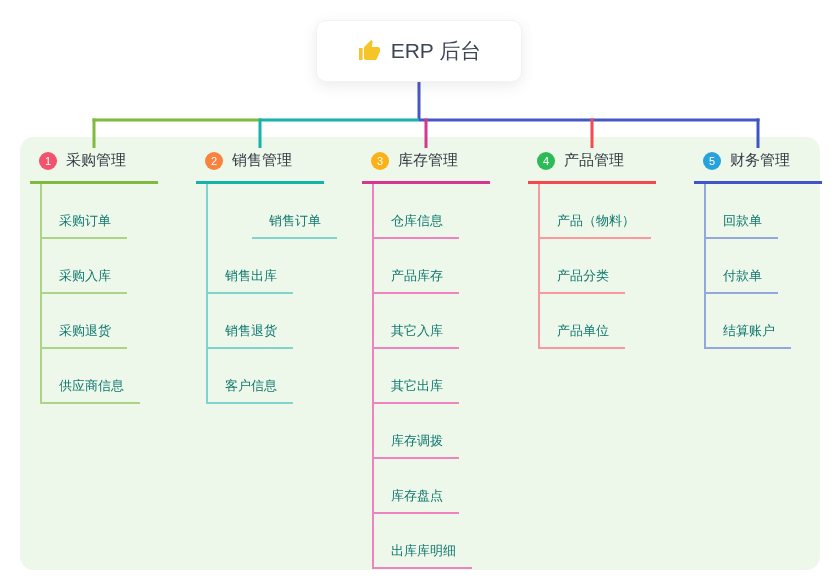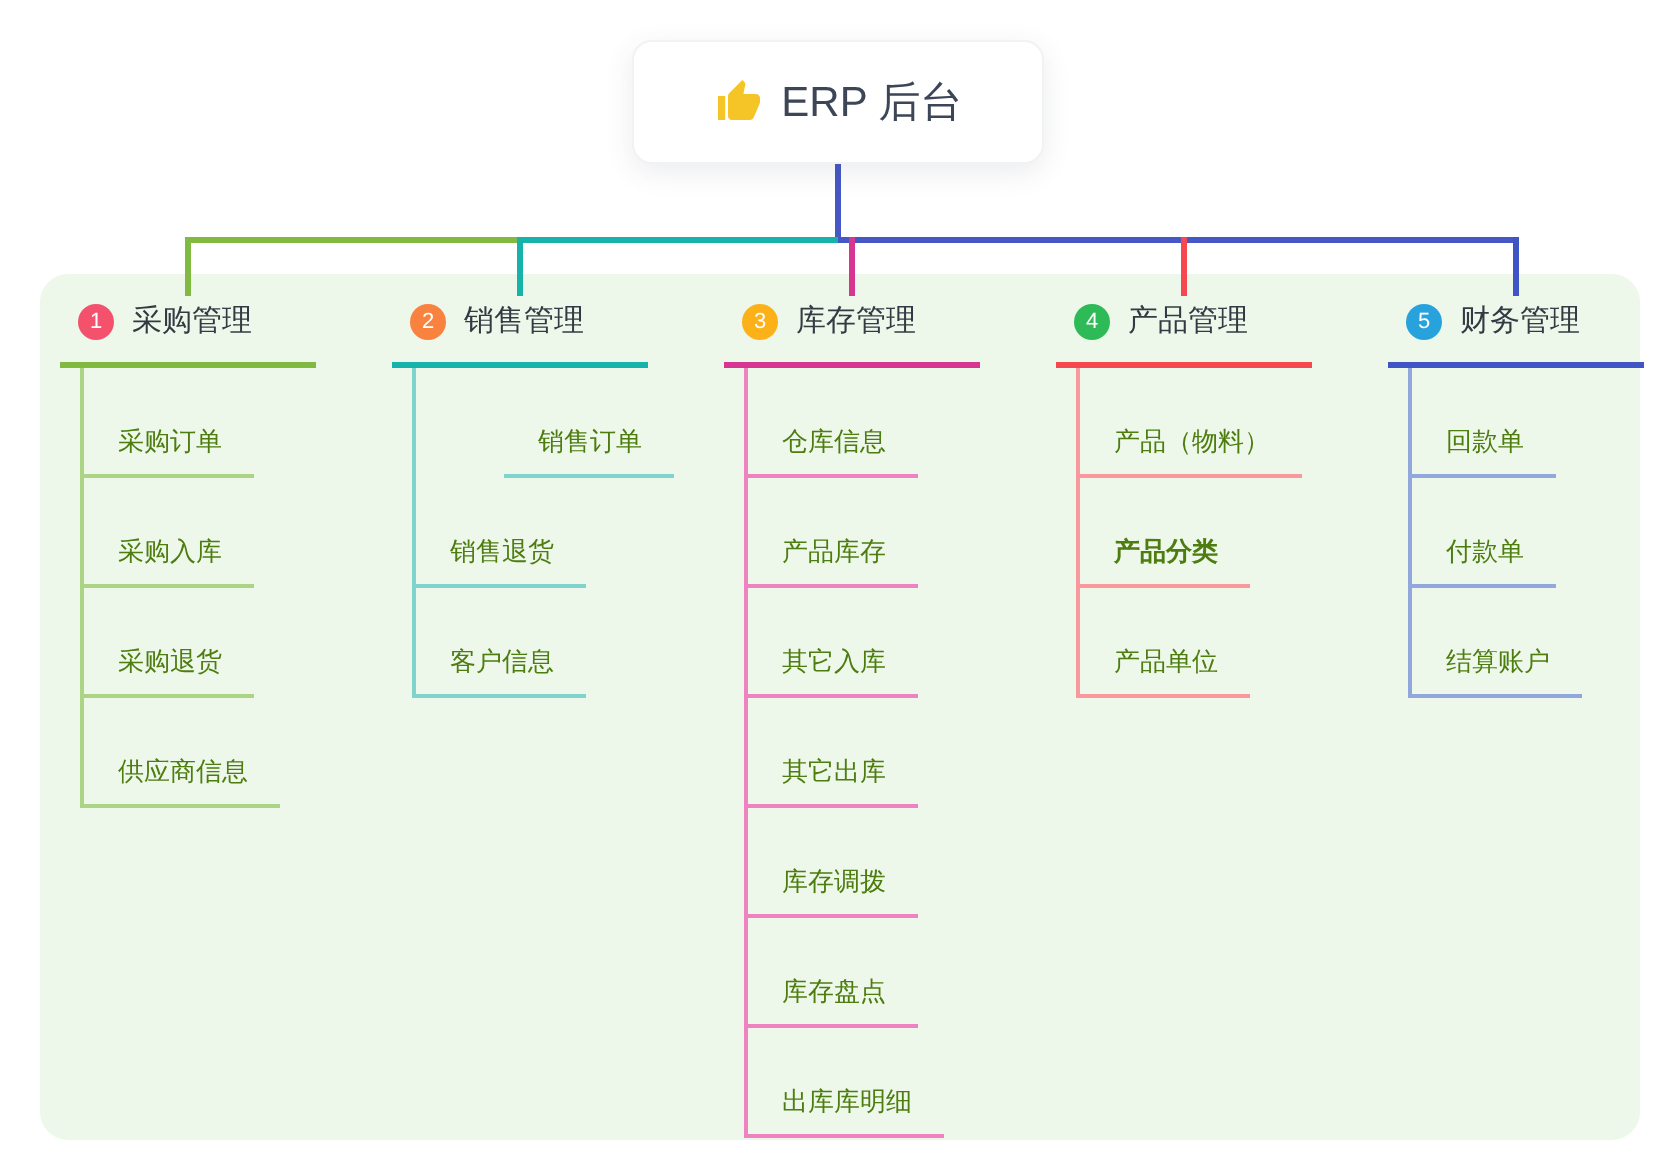--- a/index.html
+++ b/index.html
@@ -82,21 +82,21 @@
     border-left: 2px solid;
     width: max-content;
   }
   .child-row {
     display: flex;
     align-items: flex-end;
     height: 55px;
     padding: 4px 16px 7px 17px;
     border-bottom: 2px solid;
     font-size: 13px;
-    color: #4d7c0f;
+    color: #0f766e;
     white-space: nowrap;
     width: max-content;
     cursor: default;
   }
 </style>
 </head>
 <body>
 
 <div class="stage">
 
@@ -127,41 +127,42 @@
           <div class="child-row" style="border-bottom-color: rgb(171, 213, 133);">采购订单</div>
           <div class="child-row" style="border-bottom-color: rgb(171, 213, 133);">采购入库</div>
           <div class="child-row" style="border-bottom-color: rgb(171, 213, 133);">采购退货</div>
           <div class="child-row" style="border-bottom-color: rgb(171, 213, 133);">供应商信息</div>
         </div></div>
       <div class="branch" style="left: 176px;"><div class="branch-header" style="border-bottom-color: rgb(22, 179, 170);">
           <span class="idx-circle" style="background: rgb(249, 130, 63);">2</span>
           <span>销售管理</span>
         </div><div class="children" style="border-left-color: rgb(127, 213, 206);">
           <div class="child-row" style="border-bottom-color: rgb(127, 213, 206); margin-left: 44px;">销售订单</div>
+          <div class="child-row" style="border-bottom-color: rgb(127, 213, 206);">销售出库</div>
           <div class="child-row" style="border-bottom-color: rgb(127, 213, 206);">销售退货</div>
           <div class="child-row" style="border-bottom-color: rgb(127, 213, 206);">客户信息</div>
         </div></div>
       <div class="branch" style="left: 342px;"><div class="branch-header" style="border-bottom-color: rgb(214, 54, 143);">
           <span class="idx-circle" style="background: rgb(251, 177, 23);">3</span>
           <span>库存管理</span>
         </div><div class="children" style="border-left-color: rgb(239, 131, 193);">
           <div class="child-row" style="border-bottom-color: rgb(239, 131, 193);">仓库信息</div>
           <div class="child-row" style="border-bottom-color: rgb(239, 131, 193);">产品库存</div>
           <div class="child-row" style="border-bottom-color: rgb(239, 131, 193);">其它入库</div>
           <div class="child-row" style="border-bottom-color: rgb(239, 131, 193);">其它出库</div>
           <div class="child-row" style="border-bottom-color: rgb(239, 131, 193);">库存调拨</div>
           <div class="child-row" style="border-bottom-color: rgb(239, 131, 193);">库存盘点</div>
           <div class="child-row" style="border-bottom-color: rgb(239, 131, 193);">出库库明细</div>
         </div></div>
       <div class="branch" style="left: 508px;"><div class="branch-header" style="border-bottom-color: rgb(245, 73, 79);">
           <span class="idx-circle" style="background: rgb(47, 186, 88);">4</span>
           <span>产品管理</span>
         </div><div class="children" style="border-left-color: rgb(249, 153, 157);">
           <div class="child-row" style="border-bottom-color: rgb(249, 153, 157);">产品（物料）</div>
-          <div class="child-row" style="border-bottom-color: rgb(249, 153, 157); font-weight: bold;">产品分类</div>
+          <div class="child-row" style="border-bottom-color: rgb(249, 153, 157);">产品分类</div>
           <div class="child-row" style="border-bottom-color: rgb(249, 153, 157);">产品单位</div>
         </div></div>
       <div class="branch" style="left: 674px;"><div class="branch-header" style="border-bottom-color: rgb(63, 85, 198);">
           <span class="idx-circle" style="background: rgb(40, 162, 220);">5</span>
           <span>财务管理</span>
         </div><div class="children" style="border-left-color: rgb(146, 168, 221);">
           <div class="child-row" style="border-bottom-color: rgb(146, 168, 221);">回款单</div>
           <div class="child-row" style="border-bottom-color: rgb(146, 168, 221);">付款单</div>
           <div class="child-row" style="border-bottom-color: rgb(146, 168, 221);">结算账户</div>
         </div></div>

